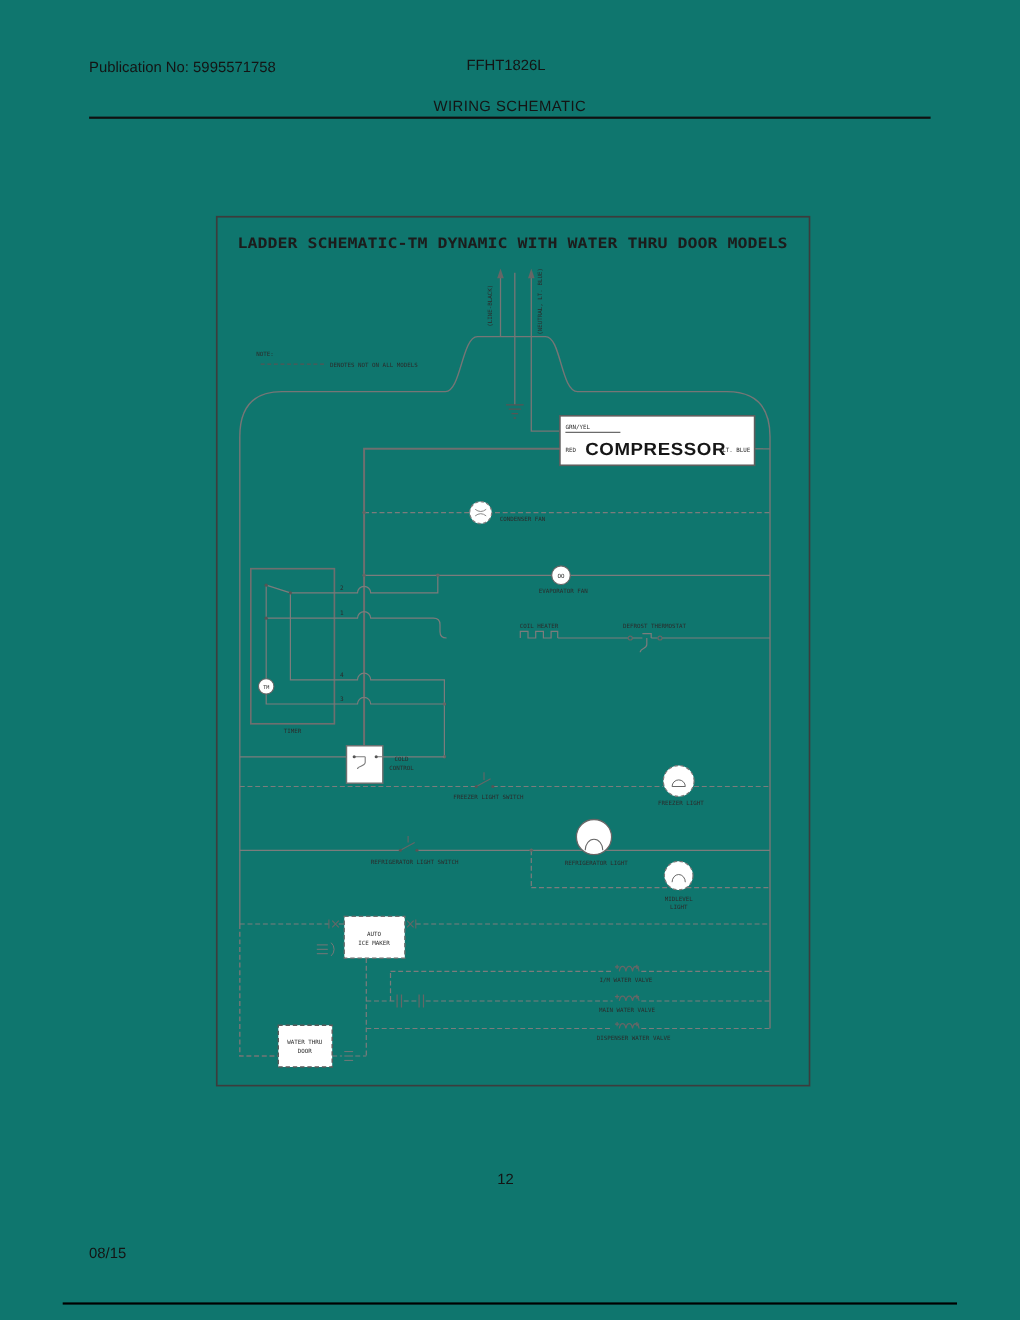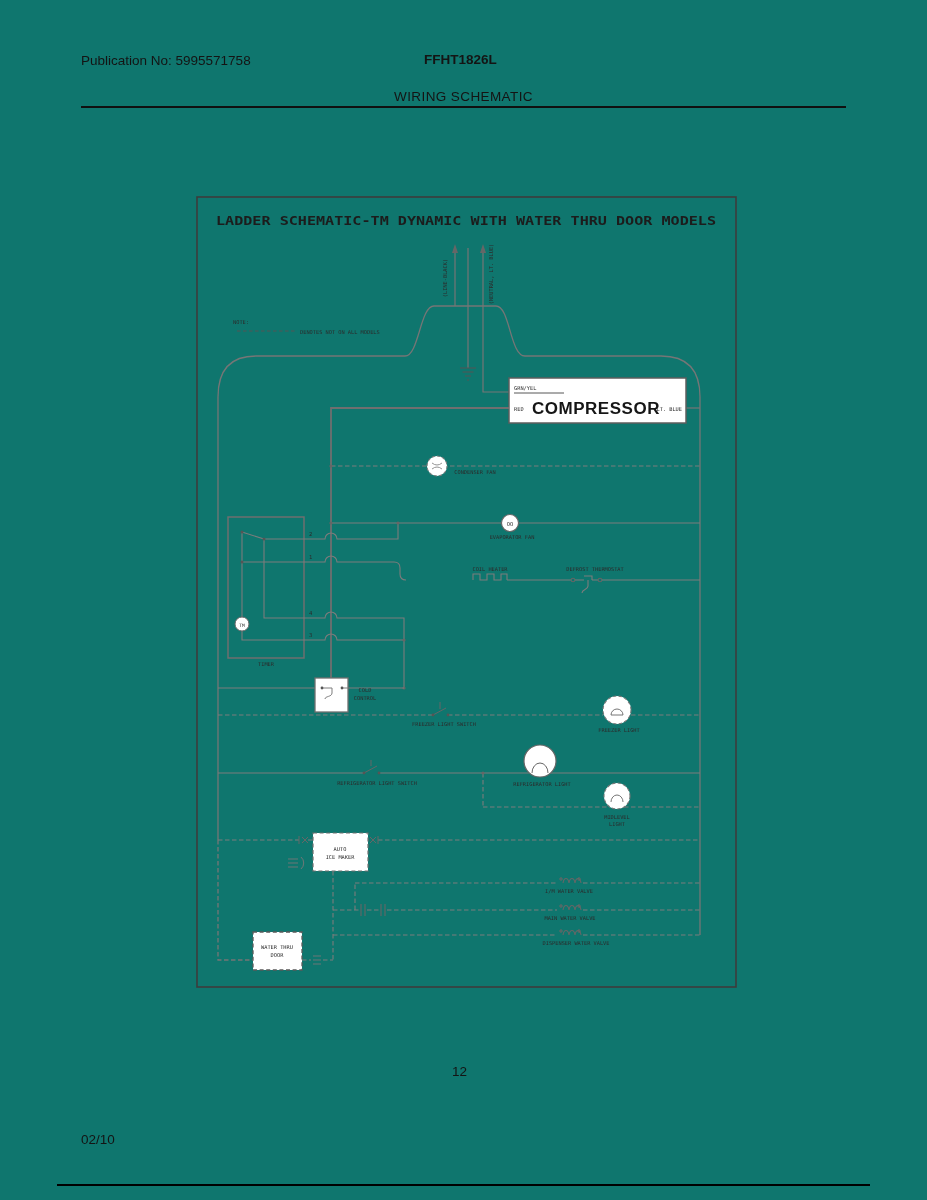--- a/index.html
+++ b/index.html
@@ -3,21 +3,21 @@
 <meta charset="utf-8">
 <style>
   html,body{margin:0;padding:0;background:#e8e8e8;}
   .page{
     width:927px;height:1200px;position:relative;margin:0 auto;
     background:#0f766e;color:#141414;
     font-family:"Liberation Sans",sans-serif;
     overflow:hidden;
   }
   .hdr-pub{position:absolute;left:81px;top:53px;font-size:13.5px;}
-  .hdr-model{position:absolute;left:424px;top:52px;font-size:13.5px;font-weight:bold;}
+  .hdr-model{position:absolute;left:424px;top:52px;font-size:13.5px;}
   .hdr-section{position:absolute;left:0;top:89px;width:927px;text-align:center;font-size:13.5px;letter-spacing:.4px;}
   .hdr-rule{position:absolute;left:81px;top:106px;width:765px;height:2px;background:#101010;}
   .ftr-date{position:absolute;left:81px;top:1132px;font-size:13.5px;}
   .ftr-page{position:absolute;left:452px;top:1064px;font-size:13.5px;}
   .ftr-rule{position:absolute;left:57px;top:1184px;width:813px;height:2px;background:#000;}
   .schematic{position:absolute;left:196px;top:196px;}
   svg text{font-family:"DejaVu Sans Mono","Liberation Mono",monospace;fill:#2b2b2b;}
   text.lbl{font-size:5.3px;}
   text.term{font-size:5.5px;}
   text.title{font-size:13px;font-weight:bold;fill:#1c1c1c;}
@@ -199,16 +199,16 @@
 
     <g>
       <rect x="57" y="736" width="49" height="38" fill="#fff" stroke="#5a5a5a" stroke-width="1.3" stroke-dasharray="4 2.6"></rect>
       <text class="lbl" x="81" y="753" text-anchor="middle">WATER THRU</text>
       <text class="lbl" x="81" y="761" text-anchor="middle">DOOR</text>
       <path d="M 106 764 H 115 M 127 764 H 137" fill="none" stroke="#7c7c7c" stroke-width="1.1" stroke-dasharray="4.5 2.5"></path>
       <path d="M 117 760 H 125 M 117 764 H 125 M 117 768 H 125" fill="none" stroke="#777" stroke-width=".9"></path>
     </g>
   </svg>
 
-  <div class="ftr-date">02/10</div>
+  <div class="ftr-date">08/15</div>
   <div class="ftr-page">12</div>
   <div class="ftr-rule"></div>
 </div>
 
 </body></html>

